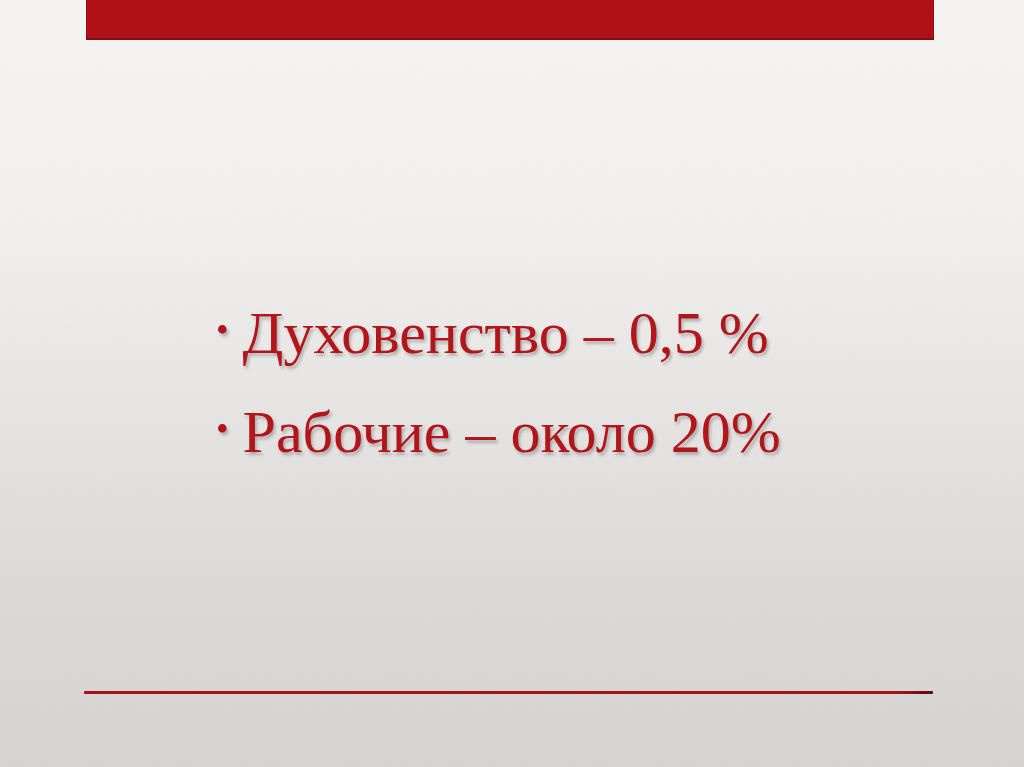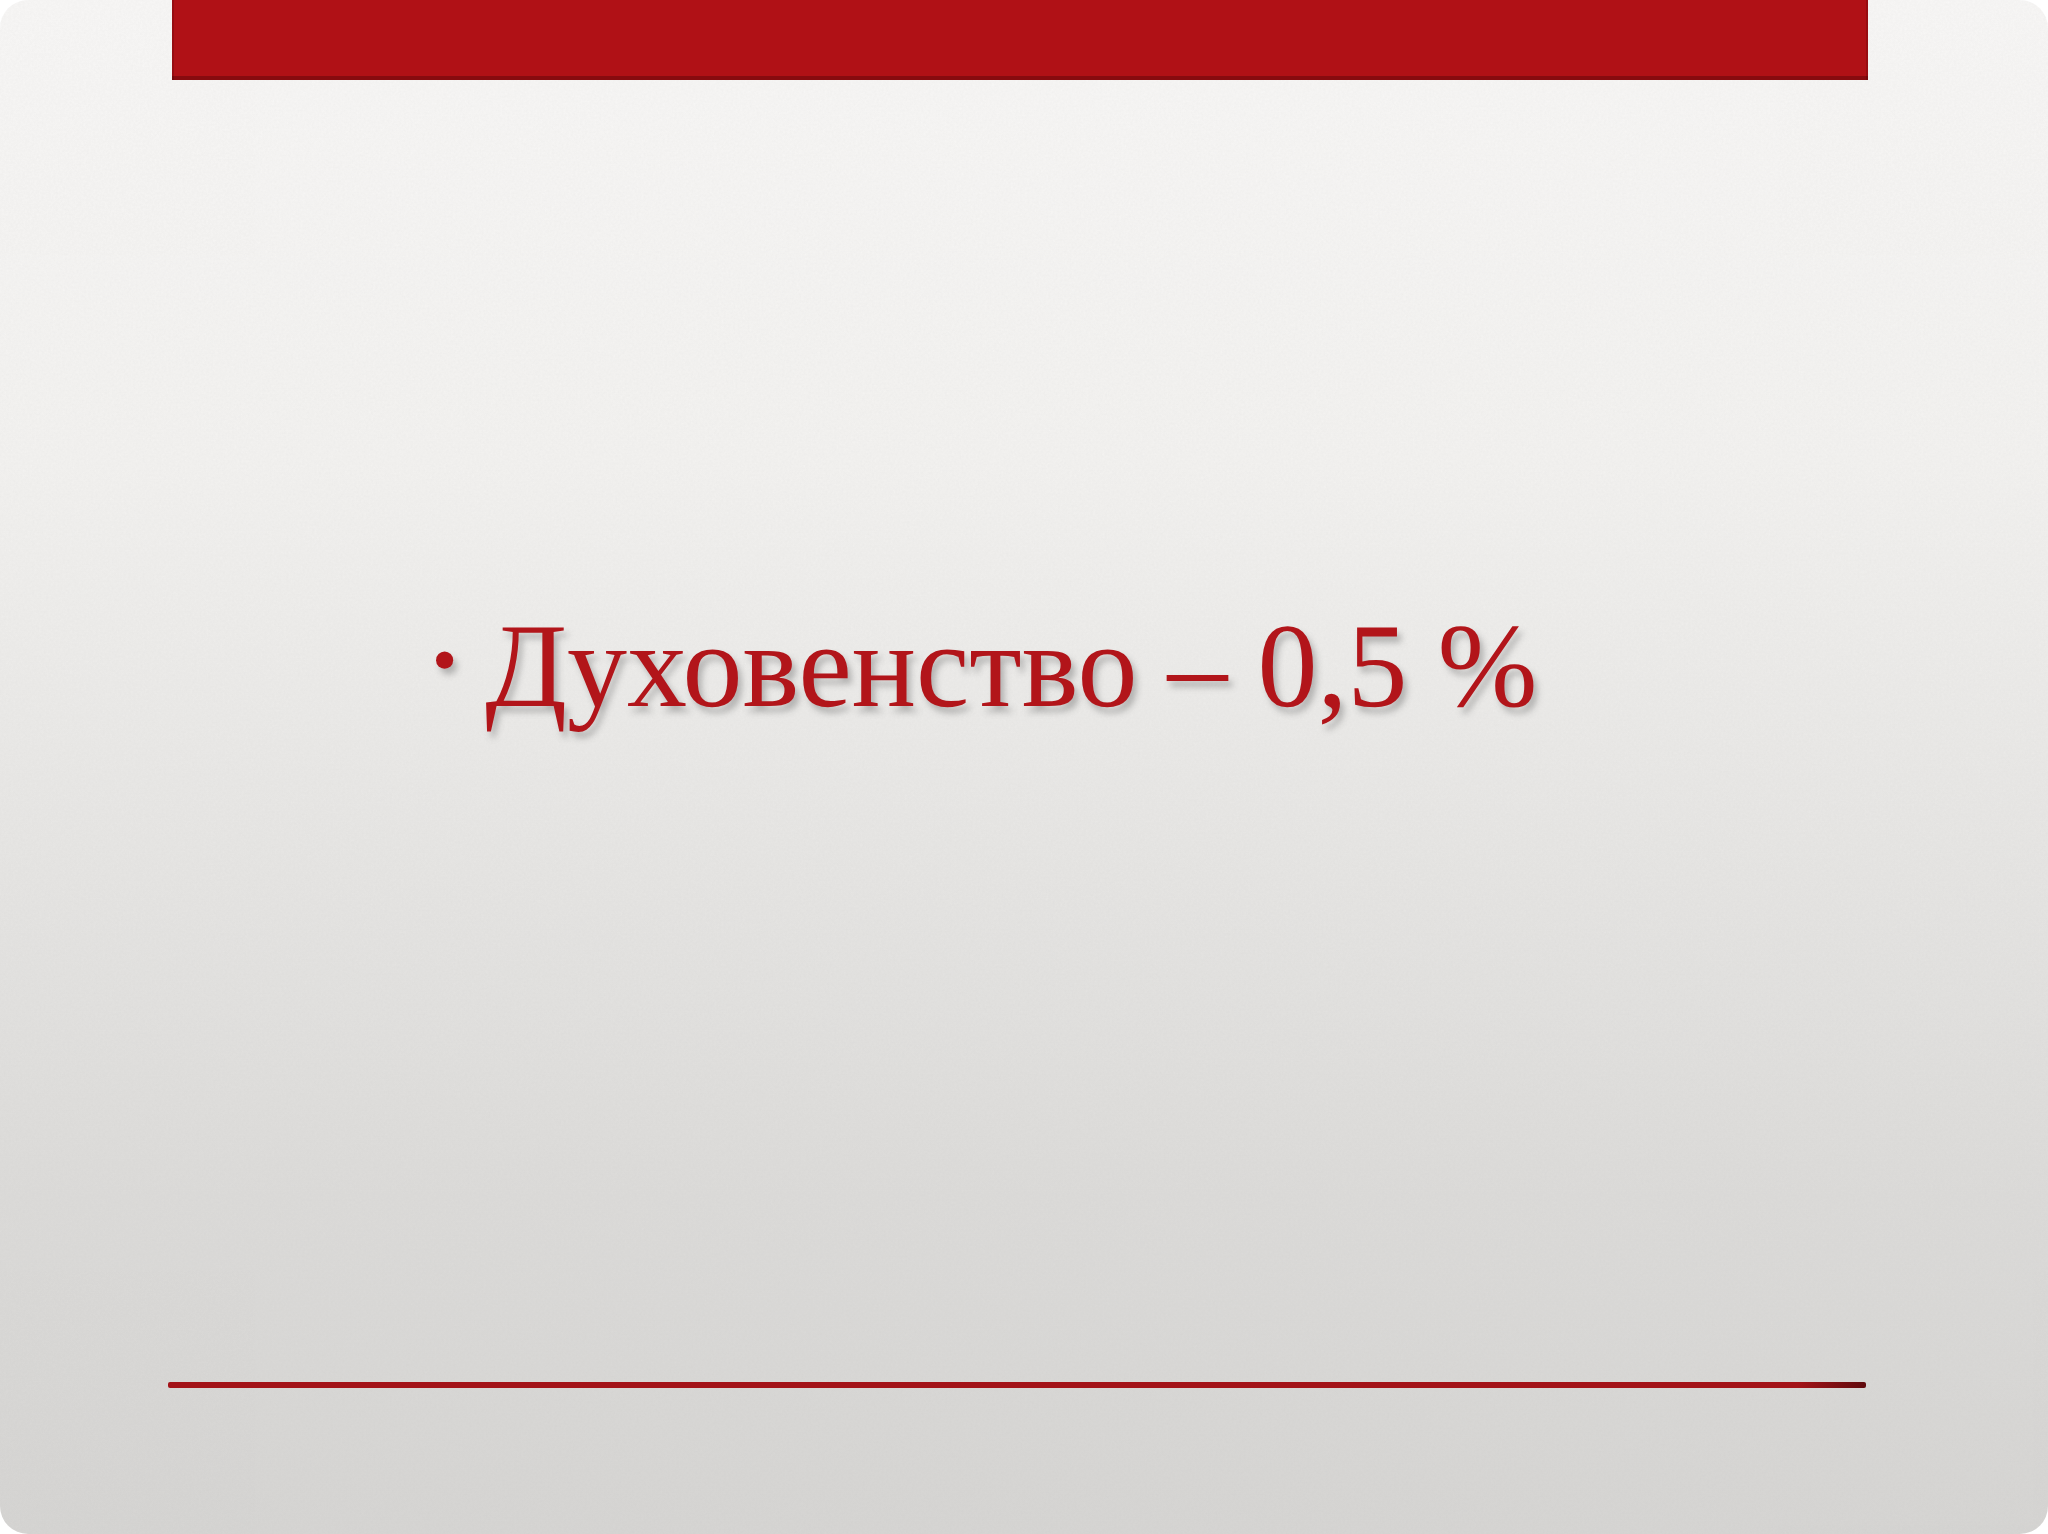--- a/index.html
+++ b/index.html
@@ -12,21 +12,20 @@
     width: 1024px;
     height: 767px;
     overflow: hidden;
     background: linear-gradient(180deg,
       #f8f7f6 0%,
       #f3f2f0 30%,
       #e7e6e4 55%,
       #dcdbd9 78%,
       #d6d5d3 100%);
     font-family: "Liberation Serif", "DejaVu Serif", serif;
-    border-radius: 14px;
   }
   .noise {
     position: absolute;
     left: 0;
     top: 0;
     width: 1024px;
     height: 767px;
     opacity: 0.55;
     pointer-events: none;
   }
@@ -84,17 +83,20 @@
     </filter>
     <rect width="1024" height="767" filter="url(#grain)"></rect>
   </svg>
 
   <div class="top-bar"></div>
 
   <div class="bullet-list">
     <div class="bullet-line">
       <span class="bullet-marker">•</span><span>Духовенство – 0,5 %</span>
     </div>
+    <div class="bullet-line">
+      <span class="bullet-marker">•</span><span>Рабочие – около 20%</span>
+    </div>
   </div>
 
   <div class="bottom-rule"></div>
 
 </div>
 
 </body></html>

